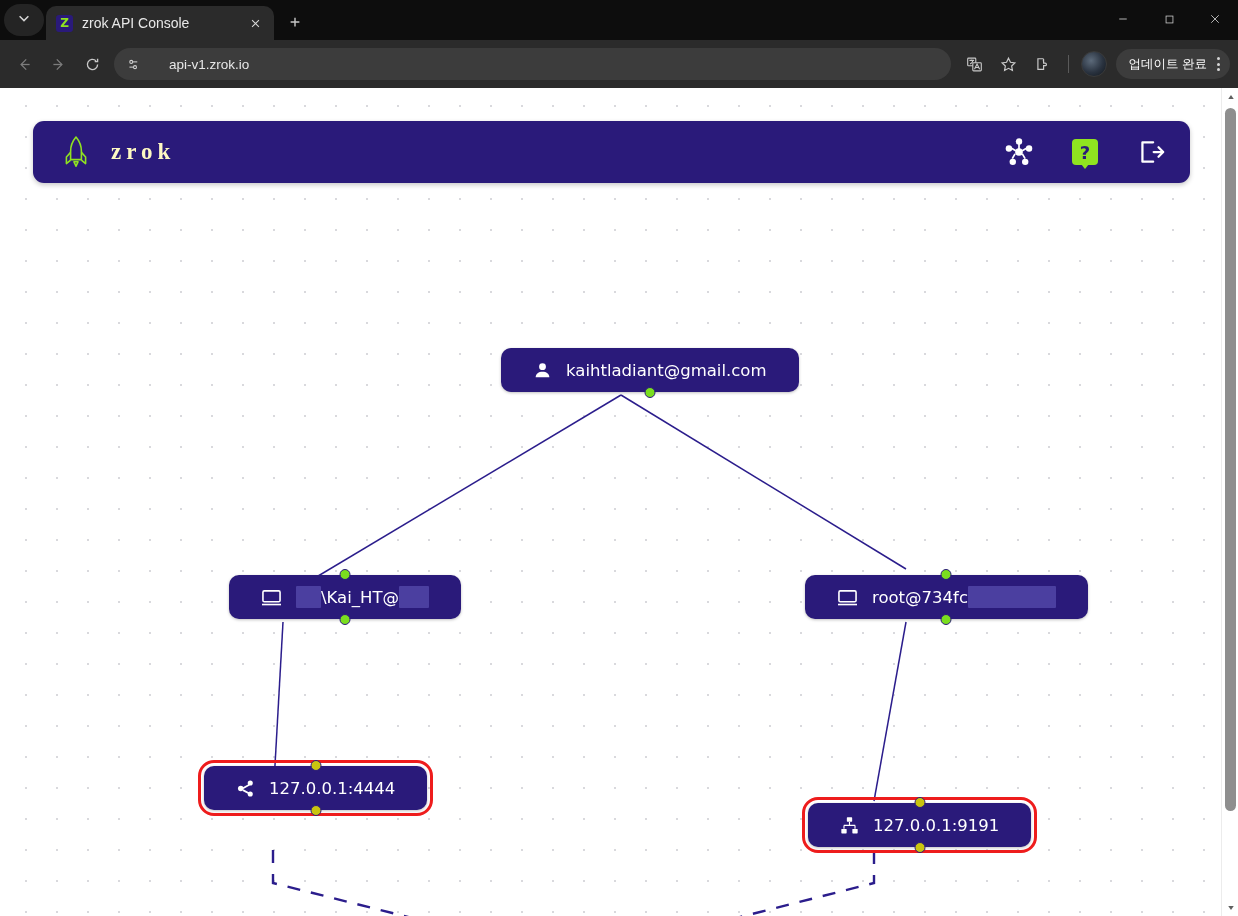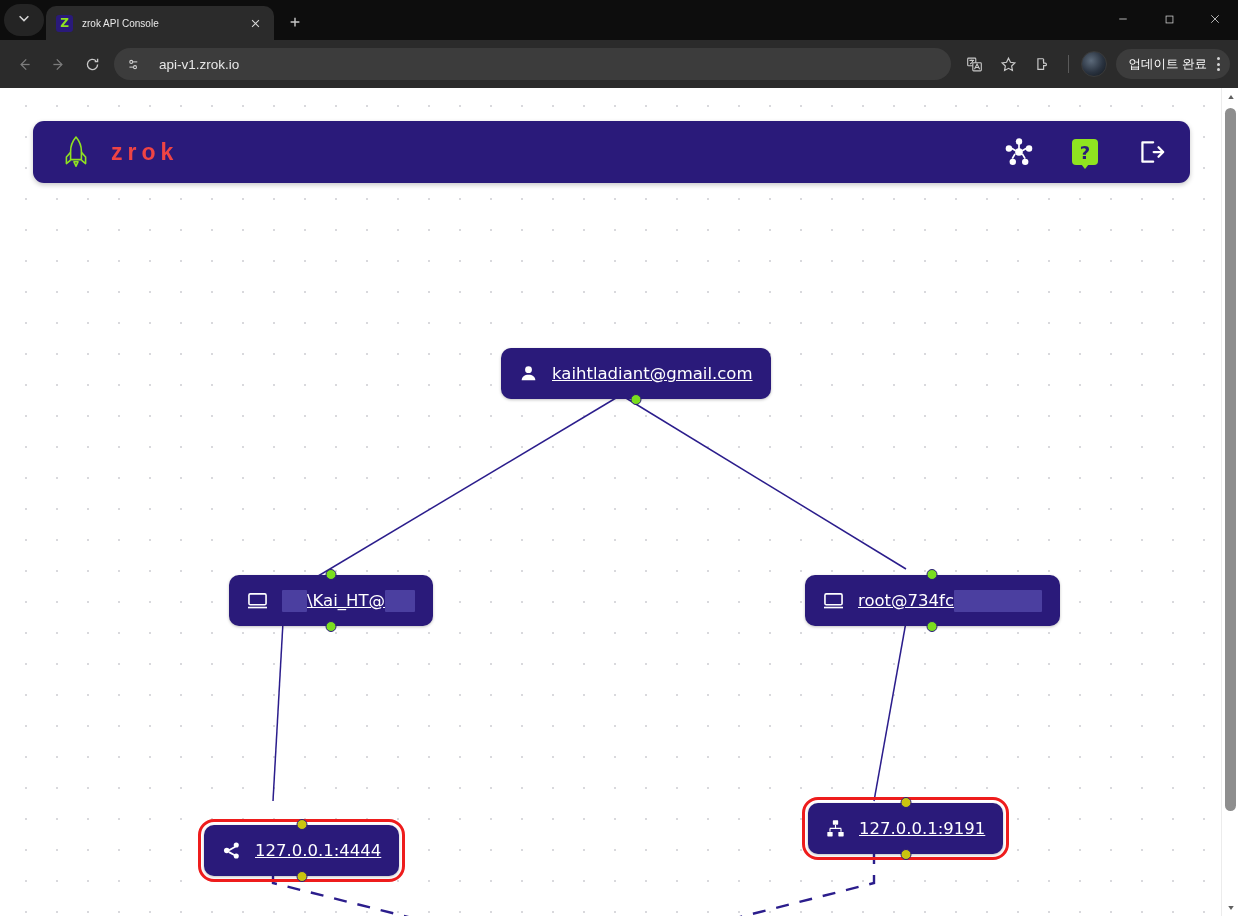--- a/index.html
+++ b/index.html
@@ -33,21 +33,21 @@
   }
   .tab-favicon {
     width: 17px; height: 17px; border-radius: 3px;
     background: #2a1a7a; color: #8fe320;
     font-size: 12px; font-weight: bold;
     display: flex; align-items: center; justify-content: center;
     font-family: "DejaVu Sans", sans-serif;
     flex: 0 0 auto;
   }
   .tab-title {
-    color: #e8e8e8; font-size: 10px;
+    color: #e8e8e8; font-size: 14px;
     white-space: nowrap; overflow: hidden; text-overflow: ellipsis;
     flex: 1 1 auto;
   }
   .tab-close {
     width: 18px; height: 18px; flex: 0 0 auto;
     display: flex; align-items: center; justify-content: center;
     color: #d0d0d0; cursor: pointer;
   }
   .new-tab {
     width: 30px; height: 30px; margin: 0 0 3px 6px;
@@ -70,21 +70,21 @@
   }
   .tb-icon {
     width: 32px; height: 32px; border-radius: 16px;
     display: flex; align-items: center; justify-content: center;
     color: #c9c9c9; cursor: pointer; flex: 0 0 auto;
   }
   .tb-icon.dim { color: #7c7c7c; }
   .omnibox {
     flex: 1 1 auto; height: 32px; margin: 0 6px 0 4px;
     background: #3c3c3c; border-radius: 16px;
-    display: flex; align-items: center; gap: 16px; padding: 0 10px;
+    display: flex; align-items: center; gap: 26px; padding: 0 10px;
     cursor: text;
   }
   .omni-site-icon {
     width: 19px; height: 19px; flex: 0 0 auto;
     display: flex; align-items: center; justify-content: center;
     color: #cfcfcf;
   }
   .omni-url { color: #e7e7e7; font-size: 13.5px; }
   .tb-right { display: flex; align-items: center; gap: 2px; flex: 0 0 auto; }
   .tb-divider { width: 1px; height: 18px; background: #5a5a5a; margin: 0 7px; }
@@ -125,22 +125,22 @@
     position: absolute; left: 33px; top: 33px;
     width: 1157px; height: 62px;
     background: #2a1a7a; border-radius: 11px;
     display: flex; align-items: center;
     padding: 0 24px 0 28px;
     box-shadow: 0 2px 5px rgba(0,0,0,0.22);
   }
   .brand { display: flex; align-items: center; gap: 20px; flex: 1 1 auto; }
   .rocket { width: 30px; height: 34px; color: #8fe320; flex: 0 0 auto; }
   .brand-name {
-    color: #ef4444; font-size: 23px; font-weight: 700;
-    letter-spacing: 5px; font-family: Liberation Sans, sans-serif;
+    color: #fef9c3; font-size: 23px; font-weight: 700;
+    letter-spacing: 5px; font-family: Liberation Serif, serif;
   }
   .hdr-actions { display: flex; align-items: center; gap: 38px; flex: 0 0 auto; }
   .hdr-btn {
     width: 30px; height: 30px; color: #ffffff; cursor: pointer;
     display: flex; align-items: center; justify-content: center;
   }
   .help-badge {
     width: 26px; height: 26px; background: #8fe320; border-radius: 4px;
     position: relative; display: flex; align-items: center; justify-content: center;
     color: #2a1a7a; font-size: 18px; font-weight: 700; cursor: pointer;
@@ -154,26 +154,25 @@
   }
 
   
   .graph-svg { position: absolute; left: 0; top: 0; width: 1221px; height: 828px; pointer-events: none; }
 
   
   .node {
     position: absolute;
     background: #2a1a7a; border-radius: 10px;
     display: flex; align-items: center; gap: 14px;
-    padding: 0 18px; height: 51px;
+    padding: 0 32px; height: 44px;
     color: #ffffff; font-size: 16.5px;
     white-space: nowrap; cursor: pointer;
     box-shadow: 0 1px 3px rgba(0,0,0,0.25);
     font-family: "DejaVu Sans", sans-serif;
-    text-decoration: underline;
   }
   .node .nicon { flex: 0 0 auto; display: flex; align-items: center; color: #ffffff; }
   .node .nlabel { display: flex; align-items: center; gap: 0; }
   .node.selected {
     outline: 3px solid #ee1c1c; outline-offset: 3px; border-radius: 10px;
   }
   .redact { display: inline-block; height: 22px; background: #4b3fa0; vertical-align: middle; border-radius: 1px; }
   .redact.r-wide { width: 88px; }
   .redact.r-sm { width: 25px; }
   .redact.r-md { width: 30px; }
@@ -399,21 +398,21 @@
             </svg>
         </span>
         <span class="nlabel">
           <span>root@734fc</span>
             <span class="redact r-wide"></span>
         </span>
         <span class="port top"></span>
         <span class="port bot"></span>
       </div>
 
-      <div class="node selected" style="left:204px; top:737px;">
+      <div class="node selected" style="left:204px; top:678px;">
         <span class="nicon">
           <svg viewBox="0 0 20 20" width="19" height="19" fill="#ffffff">
             <circle cx="15" cy="4.2" r="2.7"></circle>
               <circle cx="15" cy="15.8" r="2.7"></circle>
               <circle cx="5" cy="10" r="2.9"></circle>
             <path d="M6.9 8.9l6.6-3.6.9 1.6-6.6 3.6zM7.8 10.9l6.6 3.6-.9 1.6-6.6-3.6z"></path>
           </svg>
         </span>
         <span class="nlabel">127.0.0.1:4444</span>
         <span class="port top"></span>

